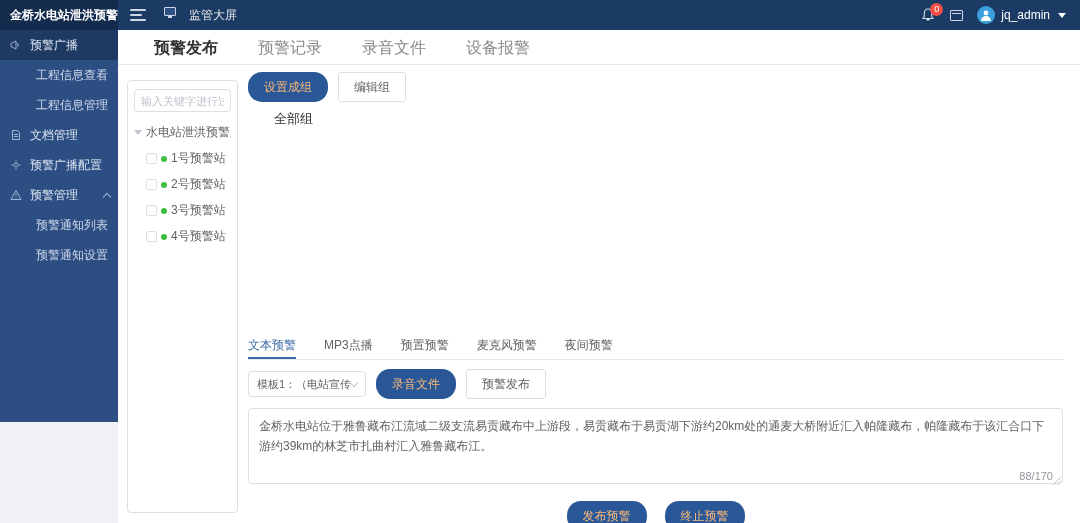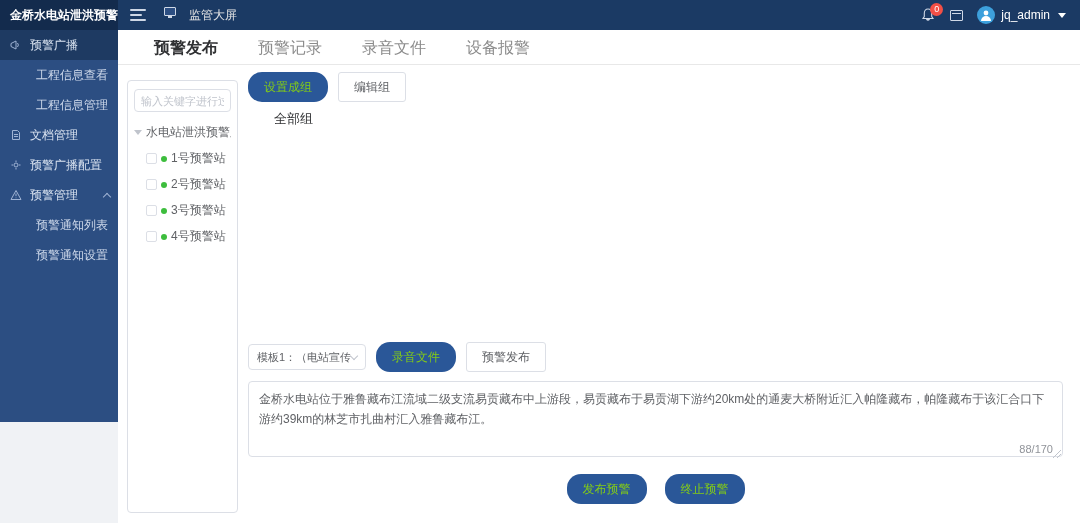--- a/index.html
+++ b/index.html
@@ -65,21 +65,21 @@
     border-top:5px solid #c0c4cc; margin-right:4px; flex:0 0 auto; }
   .tree-node { margin-top:9px; display:flex; align-items:center; padding-left:12px; font-size:12px;
     color:#606266; white-space:nowrap; overflow:hidden; cursor:pointer; }
   .cbox { flex:0 0 11px; width:11px; height:11px; border:1px solid #dcdfe6; border-radius:2px;
     background:#fff; margin-right:4px; }
   .gdot { flex:0 0 6px; width:6px; height:6px; border-radius:50%; background:#3dbd3d; margin-right:4px; }
 
   
   .btn { display:inline-block; font-size:12px; border-radius:3px; cursor:pointer; line-height:1;
     padding:8px 15px; border:1px solid transparent; }
-  .btn-primary { background:#2a5798; color:#84cc16;border-radius:14px; }
+  .btn-primary { background:#2a5798; color:#fdba74;border-radius:14px; }
   .btn-default { background:#fff; color:#606266; border-color:#dcdfe6; }
   .group-bar { position:absolute; left:130px; top:42px; display:flex; gap:10px; }
   .all-group { position:absolute; left:132px; top:80px; font-size:13px; color:#303133;margin-left:24px; }
 
   .bottom-sec { position:absolute; left:130px; right:17px; top:303px; }
   .sub-tabs { display:flex; border-bottom:1px solid #e4e7ed; height:27px; }
   .sub-tab { font-size:12px; color:#606266; margin-right:28px; line-height:25px; cursor:pointer;
     border-bottom:2px solid transparent; }
   .sub-tab.active { color:#3a6ba5; border-bottom-color:#3a6ba5; }
   .tpl-row { margin-top:9px; display:flex; align-items:center; gap:10px; }
@@ -213,20 +213,27 @@
     </div>
   </div>
 
   <div class="group-bar">
     <button class="btn btn-primary">设置成组</button>
     <button class="btn btn-default">编辑组</button>
   </div>
   <div class="all-group">全部组</div>
 
   <div class="bottom-sec">
+    <div class="sub-tabs">
+      <div class="sub-tab active">文本预警</div>
+      <div class="sub-tab">MP3点播</div>
+      <div class="sub-tab">预置预警</div>
+      <div class="sub-tab">麦克风预警</div>
+      <div class="sub-tab">夜间预警</div>
+    </div>
 
     <div class="tpl-row">
       <div class="select">
         <span class="val">模板1：（电站宣传）</span>
         <span class="chev-dn"></span>
       </div>
       <button class="btn btn-primary">录音文件</button>
       <button class="btn btn-default">预警发布</button>
     </div>
 

